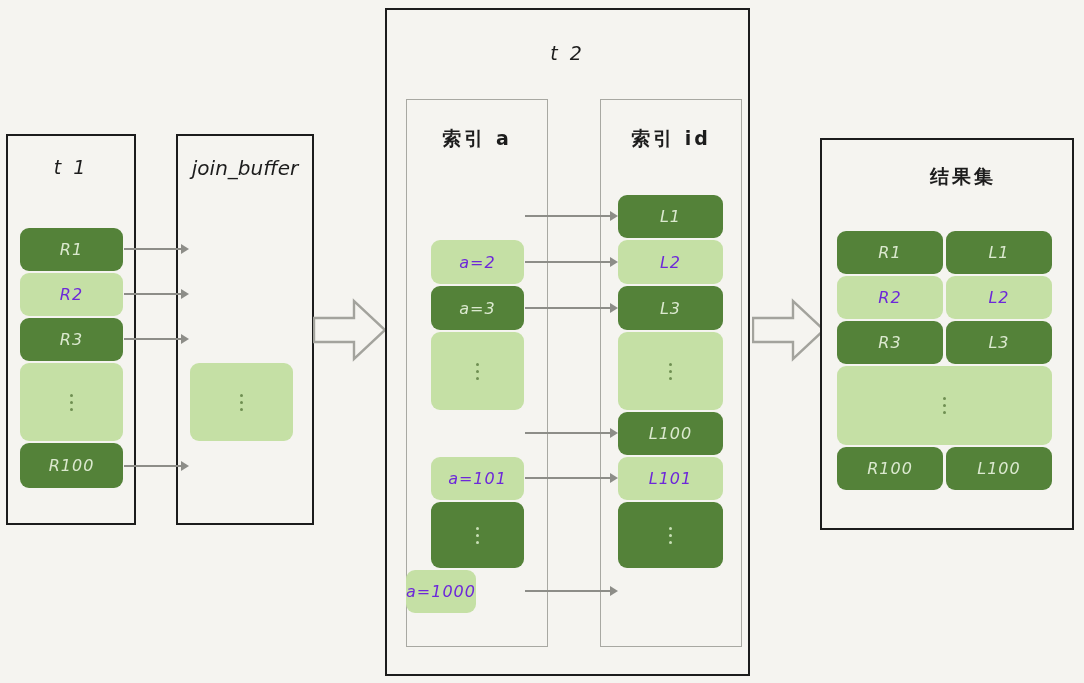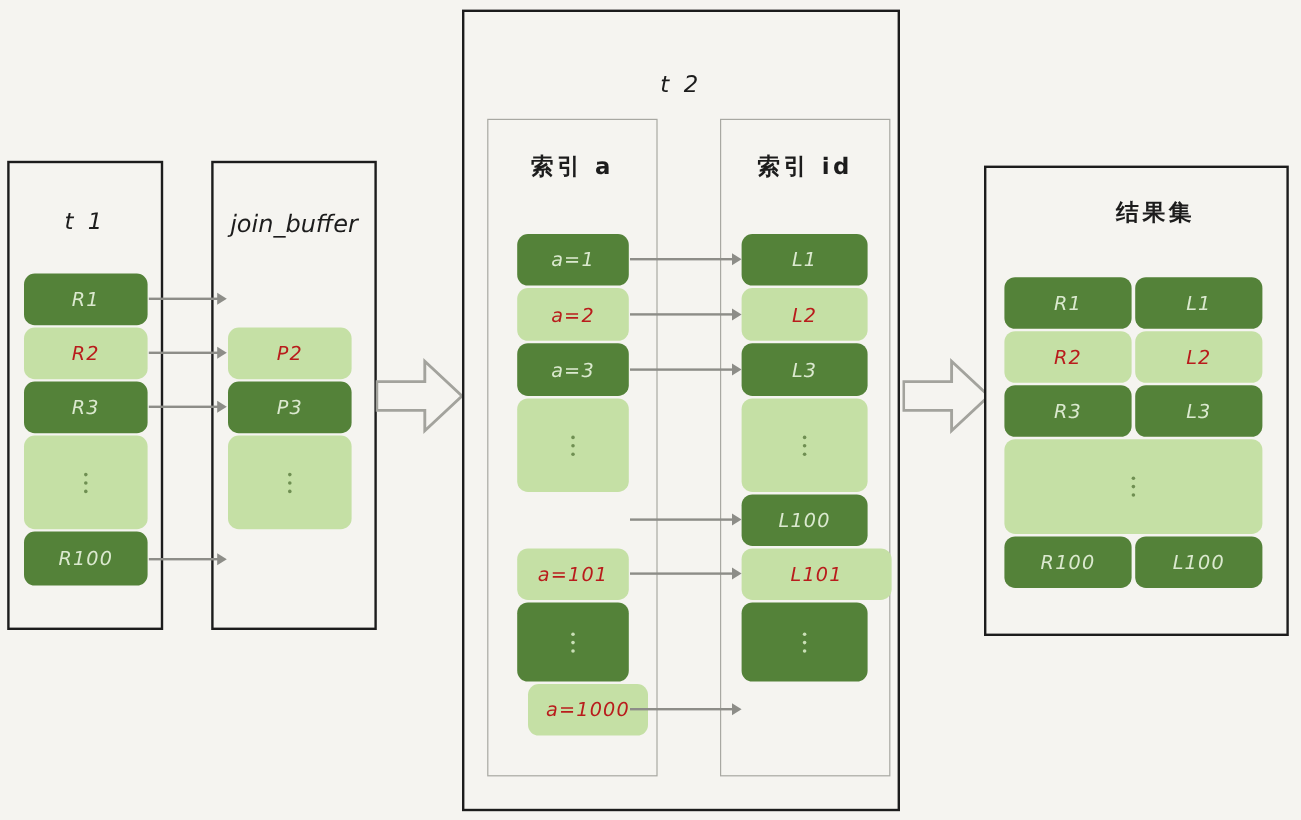--- a/index.html
+++ b/index.html
@@ -41,21 +41,20 @@
     width: 100%;
     text-align: center;
     color: #1c1c1c;
     font-family: "DejaVu Sans", sans-serif;
     white-space: nowrap;
   }
   .title-latin {
     font-size: 19px;
     letter-spacing: 3px;
     font-style: italic;
-    margin-top: 18px;
   }
   .title-cjk {
     font-size: 19px;
     font-weight: bold;
     letter-spacing: 3px;
   }
 
   
   .cell {
     position: absolute;
@@ -64,21 +63,21 @@
     display: flex;
     align-items: center;
     justify-content: center;
     font-size: 16px;
     font-style: italic;
     letter-spacing: 1px;
     color: #e8f2de;
     font-family: "DejaVu Sans", sans-serif;
   }
   .cell.dark { background: #548239; color: #dbe9cf; }
-  .cell.light { background: #c5e0a5; color: #b91c1c; }
+  .cell.light { background: #c5e0a5; color: #6d28d9; }
 
   .dots {
     display: flex;
     flex-direction: column;
     align-items: center;
     justify-content: center;
     line-height: 4px;
   }
   .dots span {
     display: block;
@@ -137,26 +136,20 @@
       </span>
     </div>
   <div class="cell dark" style="left:20px; top:443px; width:103px; height:45px;">
       <span>R100</span>
     </div>
 
   <div class="abs panel" style="left:176px; top:134px; width:138px; height:391px;">
     <div class="title title-latin" style="top:20px; font-size:20px; letter-spacing:0px;">join_buffer</div>
   </div>
 
-  <div class="cell light" style="left:190px; top:273px; width:103px; height:43px;">
-      <span>P2</span>
-    </div>
-  <div class="cell dark" style="left:190px; top:318px; width:103px; height:43px;">
-      <span>P3</span>
-    </div>
   <div class="cell light" style="left:190px; top:363px; width:103px; height:78px;">
       <span class="dots">
         <span></span>
         <span></span>
         <span></span>
       </span>
     </div>
 
   <div class="conn" style="left:124px; top:244px; width:66px;">
     <div class="ln" style="width:58px;"></div>
@@ -186,23 +179,20 @@
   </div>
 
   <div class="abs subpanel" style="left:406px; top:99px; width:142px; height:548px;">
     <div class="title title-cjk" style="top:26px;">索引 a</div>
   </div>
 
   <div class="abs subpanel" style="left:600px; top:99px; width:142px; height:548px;">
     <div class="title title-cjk" style="top:26px;">索引 id</div>
   </div>
 
-  <div class="cell dark" style="left:431px; top:195px; width:93px; height:43px;">
-      <span>a=1</span>
-    </div>
   <div class="cell light" style="left:431px; top:240px; width:93px; height:44px;">
       <span>a=2</span>
     </div>
   <div class="cell dark" style="left:431px; top:286px; width:93px; height:44px;">
       <span>a=3</span>
     </div>
   <div class="cell light" style="left:431px; top:332px; width:93px; height:78px;">
       <span class="dots">
         <span></span>
         <span></span>
@@ -212,21 +202,21 @@
   <div class="cell light" style="left:431px; top:457px; width:93px; height:43px;">
       <span>a=101</span>
     </div>
   <div class="cell dark" style="left:431px; top:502px; width:93px; height:66px;">
       <span class="dots">
         <span></span>
         <span></span>
         <span></span>
       </span>
     </div>
-  <div class="cell light" style="left:440px; top:570px; width:100px; height:43px;">
+  <div class="cell light" style="left:406px; top:570px; width:70px; height:43px;">
       <span>a=1000</span>
     </div>
 
   <div class="cell dark" style="left:618px; top:195px; width:105px; height:43px;">
       <span>L1</span>
     </div>
   <div class="cell light" style="left:618px; top:240px; width:105px; height:44px;">
       <span>L2</span>
     </div>
   <div class="cell dark" style="left:618px; top:286px; width:105px; height:44px;">
@@ -235,21 +225,21 @@
   <div class="cell light" style="left:618px; top:332px; width:105px; height:78px;">
       <span class="dots">
         <span></span>
         <span></span>
         <span></span>
       </span>
     </div>
   <div class="cell dark" style="left:618px; top:412px; width:105px; height:43px;">
       <span>L100</span>
     </div>
-  <div class="cell light" style="left:618px; top:457px; width:125px; height:43px;">
+  <div class="cell light" style="left:618px; top:457px; width:105px; height:43px;">
       <span>L101</span>
     </div>
   <div class="cell dark" style="left:618px; top:502px; width:105px; height:66px;">
       <span class="dots">
         <span></span>
         <span></span>
         <span></span>
       </span>
     </div>
 

